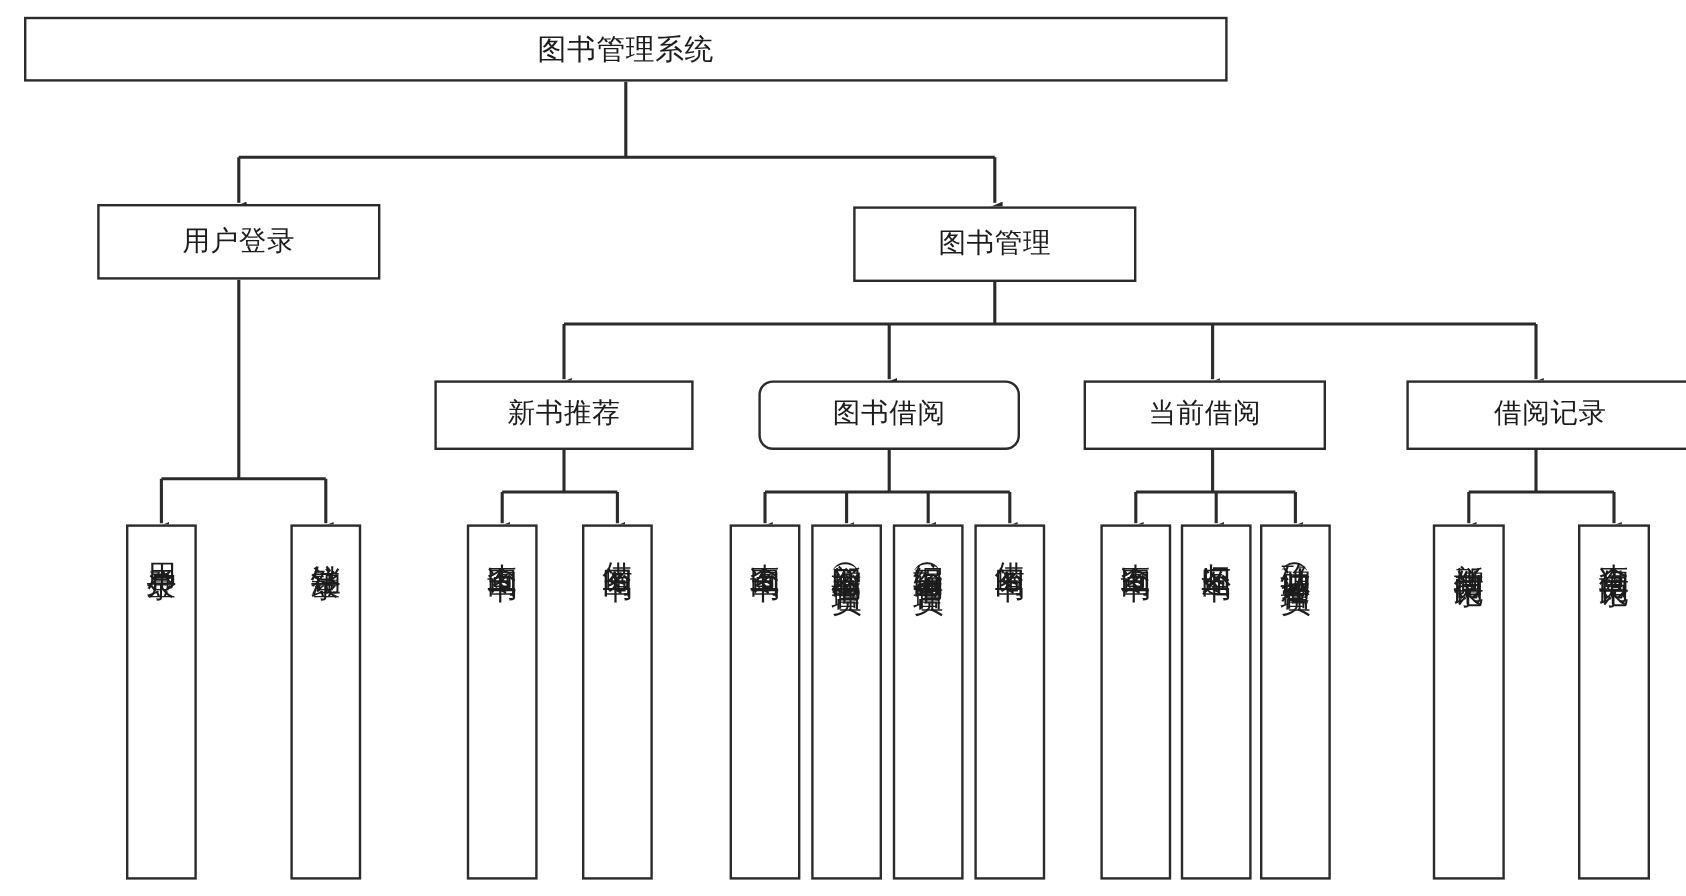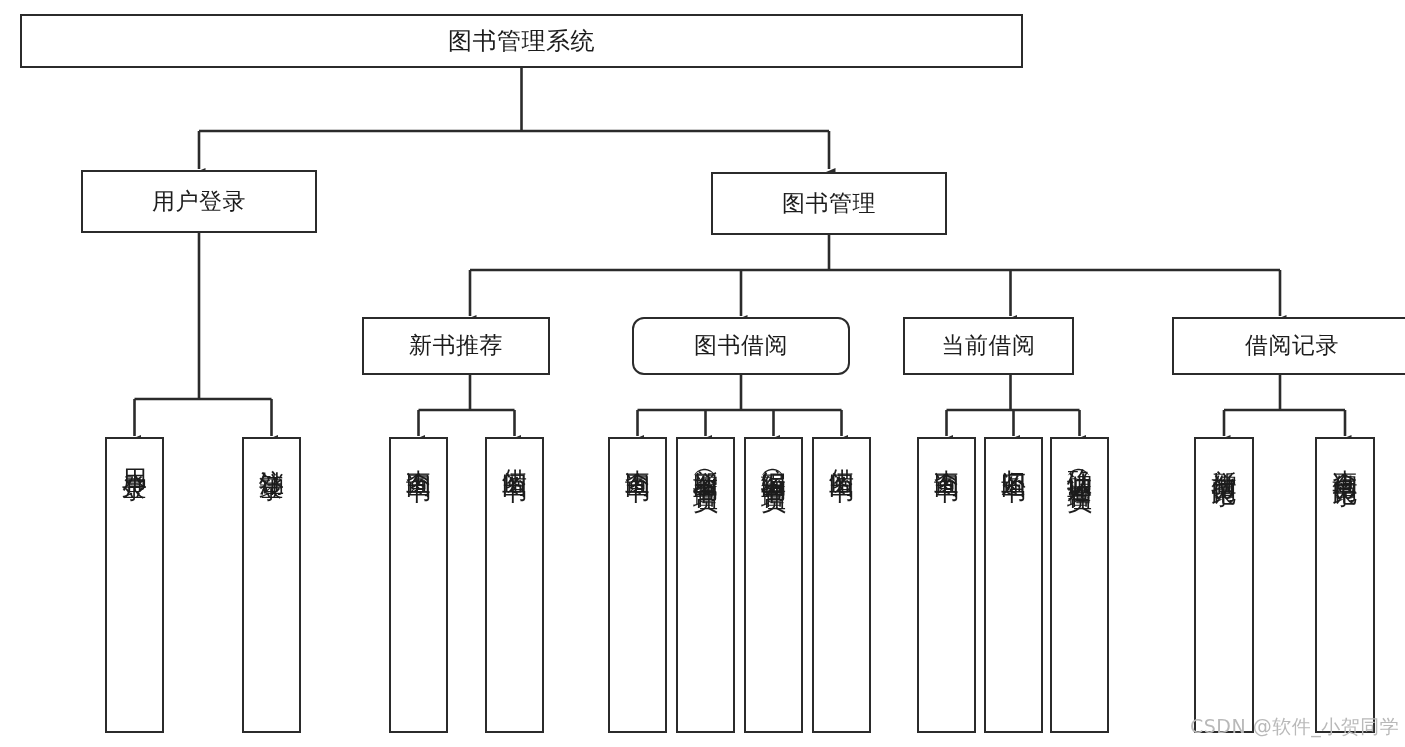--- a/index.html
+++ b/index.html
@@ -124,27 +124,27 @@
   <div id="node-layer">
       <div class="node horiz root" style="left: 20px; top: 14px; width: 1003px; height: 54px; border-color: rgb(43, 43, 43); background: rgb(255, 255, 255); align-items: center;">
         <span class="label" style="color: rgb(28, 28, 28);">图书管理系统</span>
       </div>
       <div class="node horiz" style="left: 81px; top: 170px; width: 236px; height: 63px; border-color: rgb(43, 43, 43); background: rgb(255, 255, 255);">
         <span class="label" style="color: rgb(28, 28, 28);">用户登录</span>
       </div>
       <div class="node horiz" style="left: 711px; top: 172px; width: 236px; height: 63px; border-color: rgb(43, 43, 43); background: rgb(255, 255, 255);">
         <span class="label" style="color: rgb(28, 28, 28);">图书管理</span>
       </div>
-      <div class="node horiz" style="left: 362px; top: 317px; width: 188px; height: 58px; border-color: rgb(43, 43, 43); background: rgb(255, 255, 255);">
+      <div class="node horiz" style="left: 362px; top: 317px; width: 216px; height: 58px; border-color: rgb(43, 43, 43); background: rgb(255, 255, 255);">
         <span class="label" style="color: rgb(28, 28, 28);">新书推荐</span>
       </div>
       <div class="node horiz" style="left: 632px; top: 317px; width: 218px; height: 58px; border-color: rgb(43, 43, 43); background: rgb(255, 255, 255); border-radius: 12px;">
         <span class="label" style="color: rgb(28, 28, 28);">图书借阅</span>
       </div>
-      <div class="node horiz" style="left: 903px; top: 317px; width: 171px; height: 58px; border-color: rgb(43, 43, 43); background: rgb(255, 255, 255);">
+      <div class="node horiz" style="left: 903px; top: 317px; width: 202px; height: 58px; border-color: rgb(43, 43, 43); background: rgb(255, 255, 255);">
         <span class="label" style="color: rgb(28, 28, 28);">当前借阅</span>
       </div>
       <div class="node horiz" style="left: 1172px; top: 317px; width: 240px; height: 58px; border-color: rgb(43, 43, 43); background: rgb(255, 255, 255);">
         <span class="label" style="color: rgb(28, 28, 28);">借阅记录</span>
       </div>
       <div class="node vert" style="left: 105px; top: 437px; width: 59px; height: 296px; border-color: rgb(43, 43, 43); background: rgb(255, 255, 255);">
         <span class="label" style="color: rgb(28, 28, 28);">用户登录</span>
       </div>
       <div class="node vert" style="left: 242px; top: 437px; width: 59px; height: 296px; border-color: rgb(43, 43, 43); background: rgb(255, 255, 255);">
         <span class="label" style="color: rgb(28, 28, 28);">注销登录</span>
@@ -176,14 +176,13 @@
       <div class="node vert" style="left: 1050px; top: 437px; width: 59px; height: 296px; border-color: rgb(43, 43, 43); background: rgb(255, 255, 255);">
         <span class="label" style="color: rgb(28, 28, 28);">确认归还（管理员）</span>
       </div>
       <div class="node vert" style="left: 1194px; top: 437px; width: 60px; height: 296px; border-color: rgb(43, 43, 43); background: rgb(255, 255, 255);">
         <span class="label" style="color: rgb(28, 28, 28);">新增借阅记录</span>
       </div>
       <div class="node vert" style="left: 1315px; top: 437px; width: 60px; height: 296px; border-color: rgb(43, 43, 43); background: rgb(255, 255, 255);">
         <span class="label" style="color: rgb(28, 28, 28);">查询借阅记录</span>
       </div>
     </div>
-  <div class="watermark" style="left: 1190px; top: 714px; color: rgb(185, 185, 185);">CSDN @软件_小贺同学</div>
 </div>
 
 </body></html>

